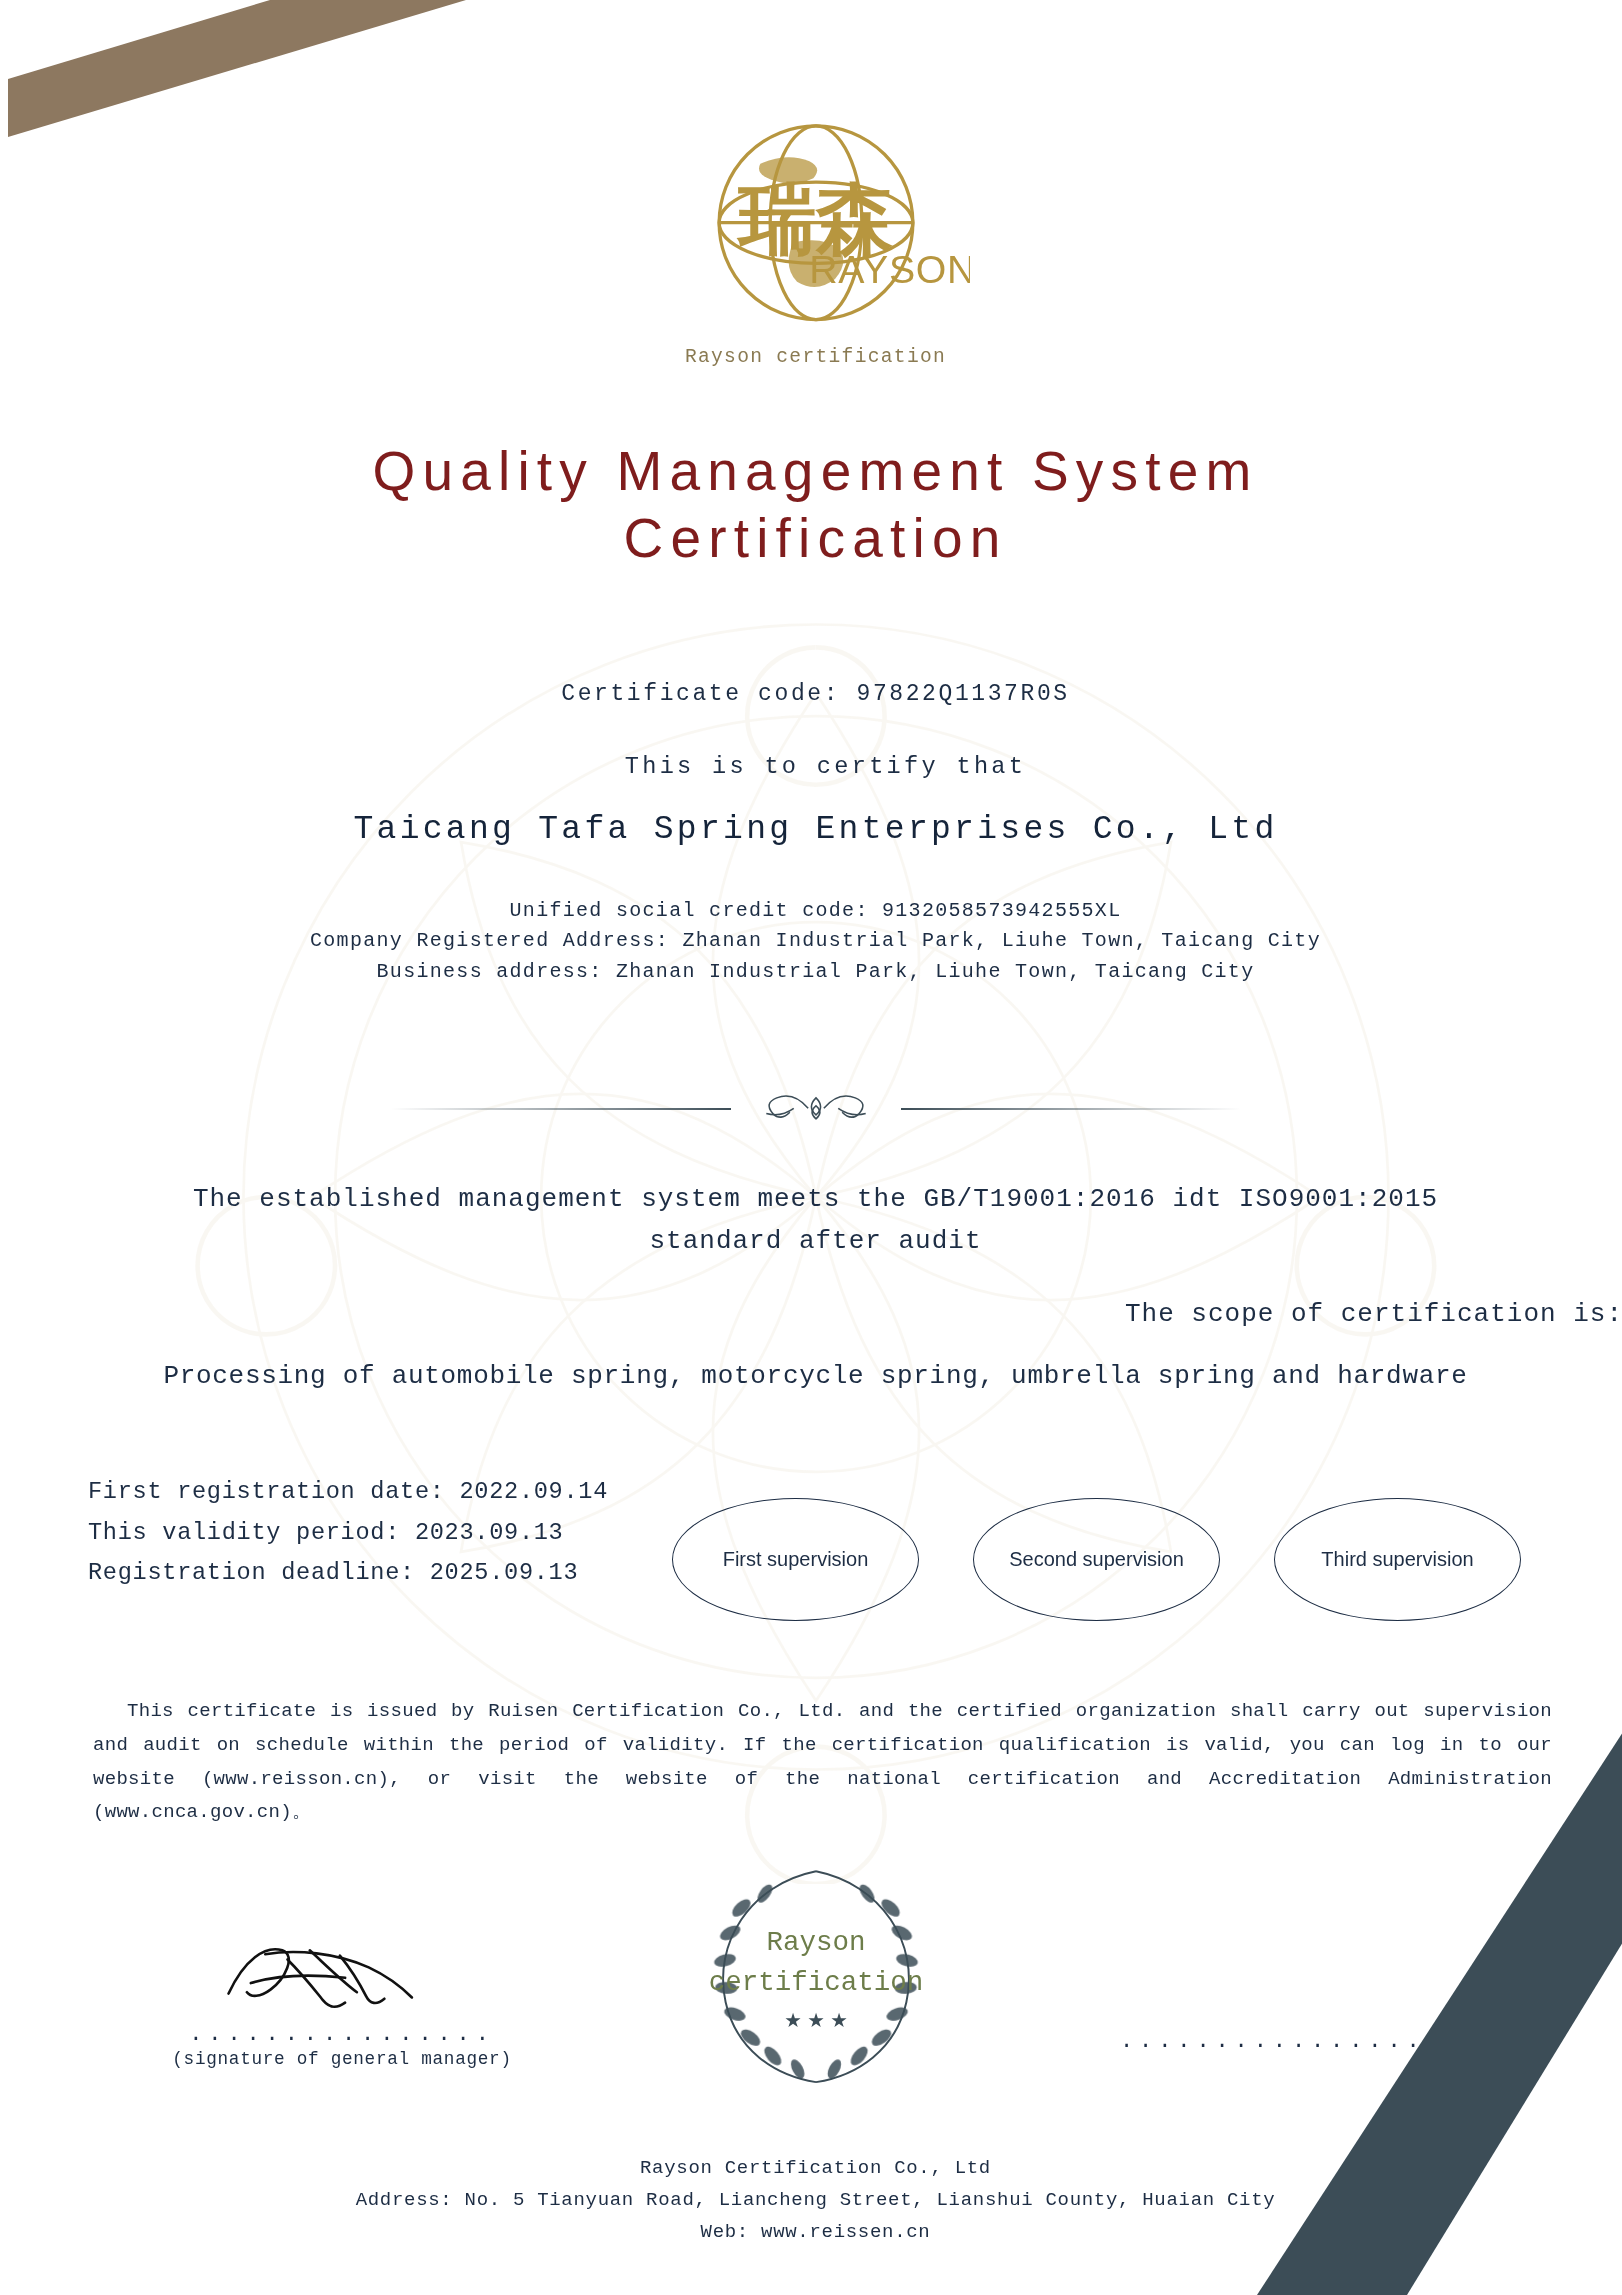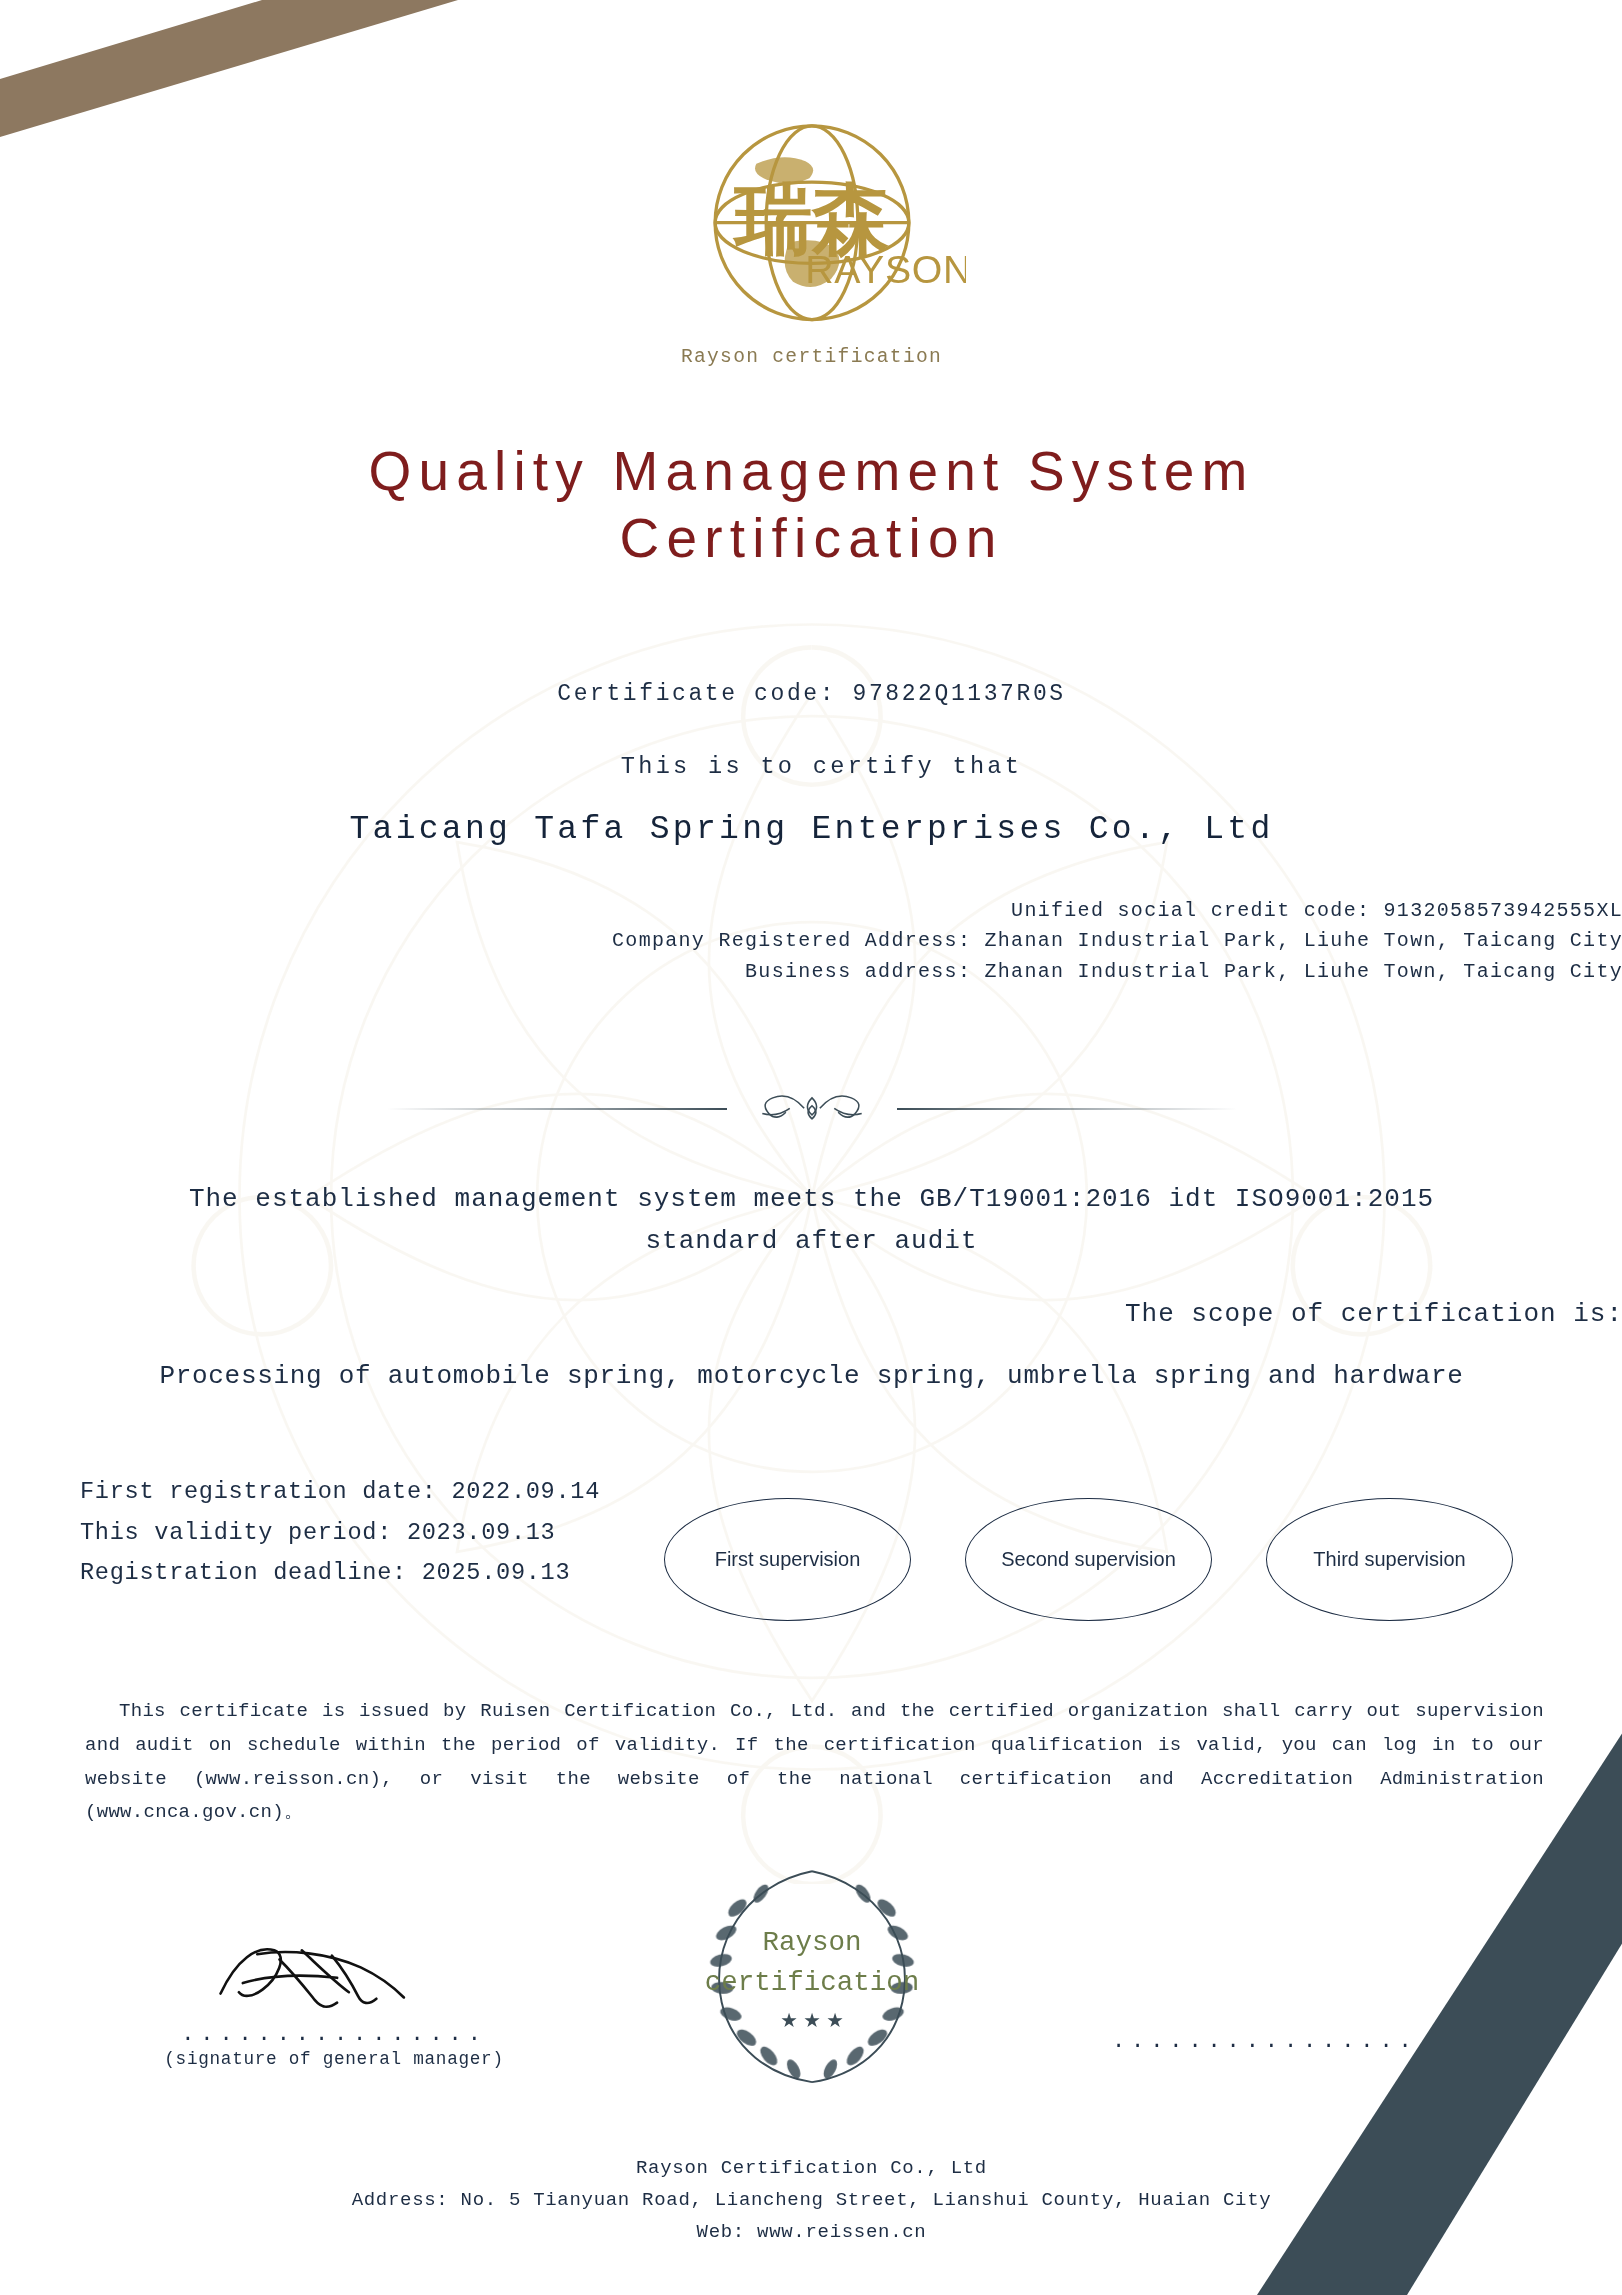--- a/index.html
+++ b/index.html
@@ -55,20 +55,21 @@
     width: 1374px;
     height: 1374px;
     opacity: 0.10;
     pointer-events: none;
   }
 
   
   .sheet {
     position: absolute;
     inset: 0;
+    margin-left: 8px;
   }
 
   
   .logo-block {
     position: absolute;
     top: 118px;
     left: 0; right: 0;
     text-align: center;
   }
   .logo-mark { display: inline-block; }
@@ -117,21 +118,21 @@
     left: 0; right: 0;
     text-align: center;
     font-size: 33px;
     letter-spacing: 3.3px;
     color: #15243a;
   }
   .meta {
     position: absolute;
     top: 896px;
     left: 0; right: 0;
-    text-align: right;
+    text-align: center;
     font-size: 20px;
     line-height: 1.52;
     letter-spacing: 1.3px;
     color: #1d2d44;
   }
 
   
   .divider {
     position: absolute;
     top: 1086px;

